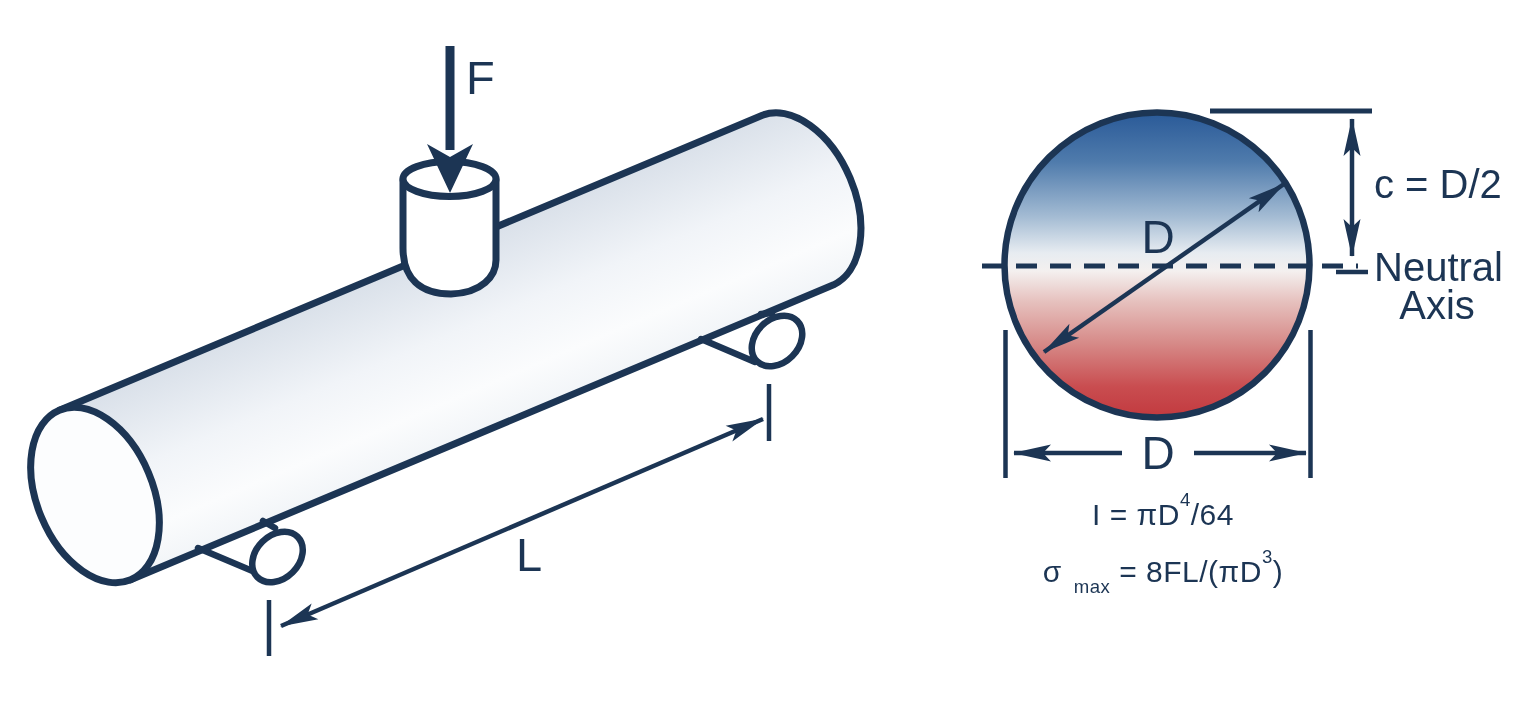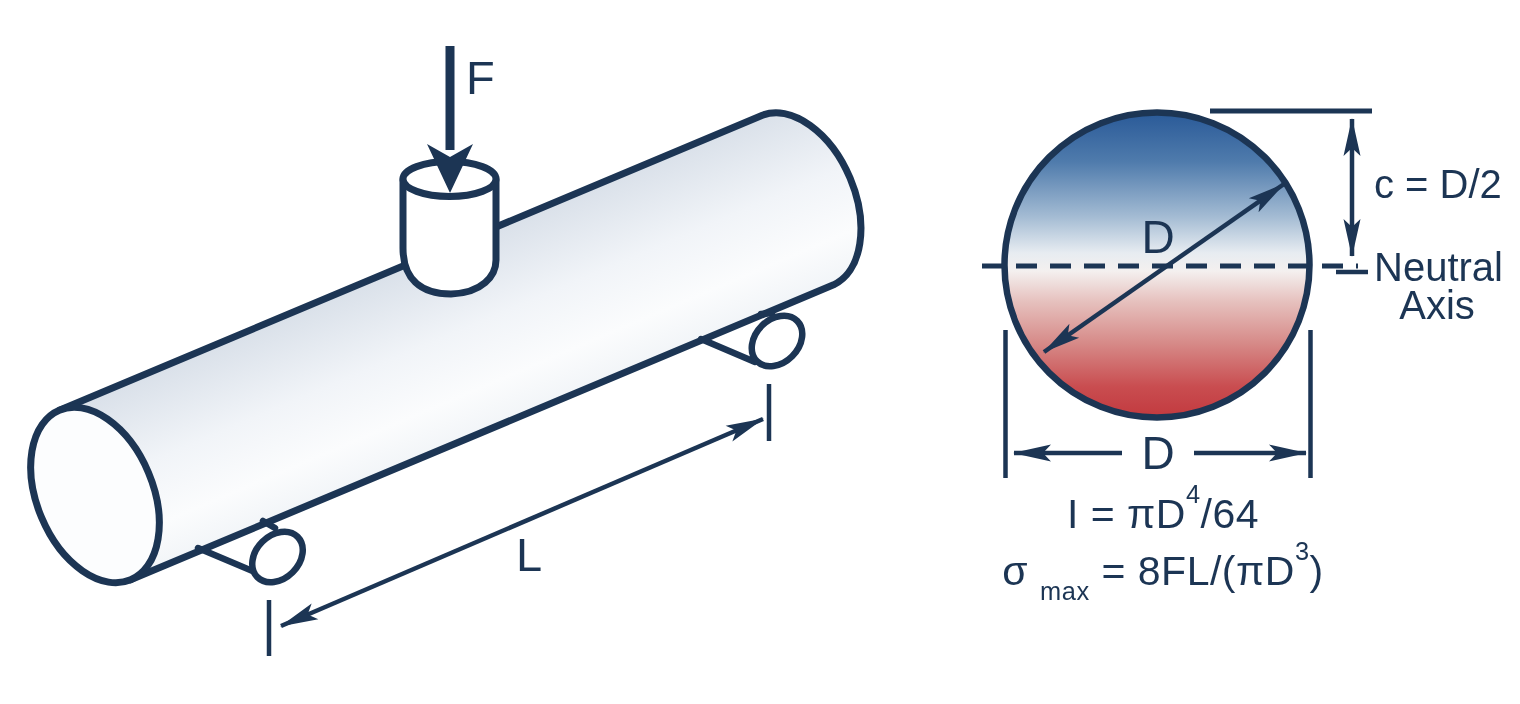--- a/index.html
+++ b/index.html
@@ -21,21 +21,21 @@
   svg text {
     font-family: "Liberation Sans", sans-serif;
     fill: #1c3554;
   }
   .formulas {
     position: absolute;
     left: 973px;
     top: 486px;
     width: 380px;
     text-align: center;
-    font-size: 41px;
+    font-size: 30px;
     line-height: 57px;
     color: #1c3554;
     letter-spacing: 0.5px;
   }
   .formula { white-space: nowrap; }
   .formula sup {
     font-size: 0.62em;
     position: relative;
     top: -0.42em;
     line-height: 0;

